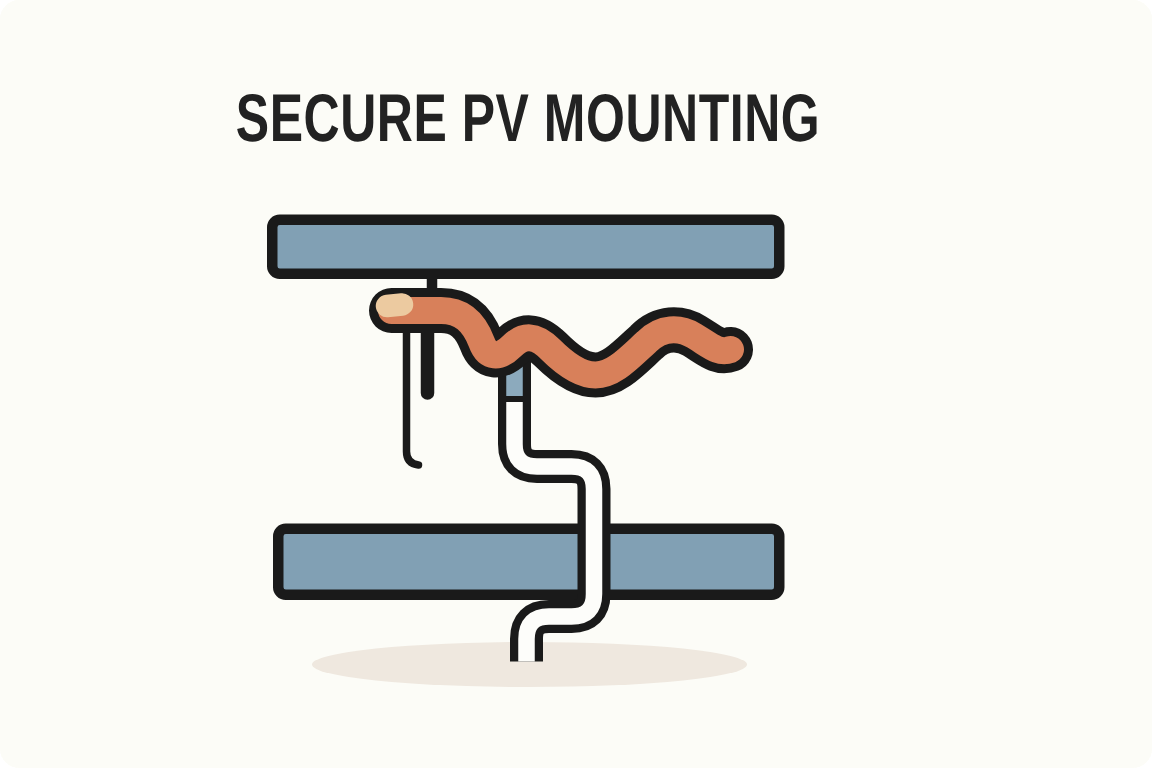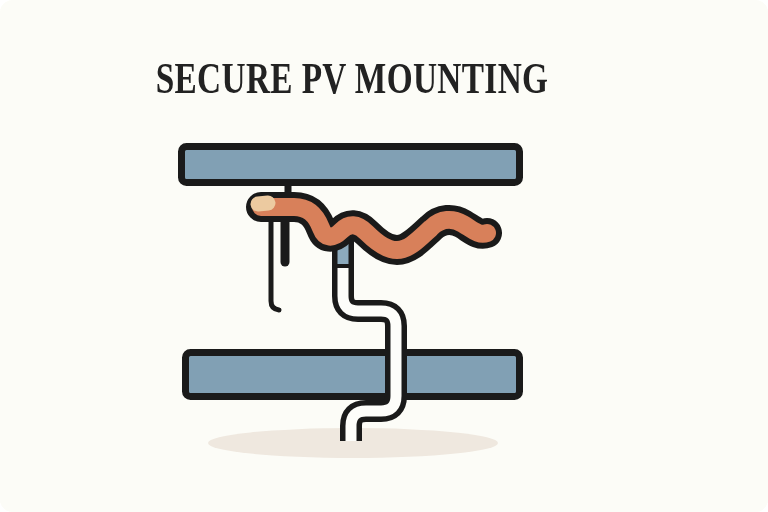--- a/index.html
+++ b/index.html
@@ -1,21 +1,21 @@
 <!DOCTYPE html>
 <html><head>
 <meta charset="utf-8">
 <style>
   html,body { margin:0; padding:0; }
   .stage {
     position:relative;
     width:768px; height:512px;
     overflow:hidden;
     background:#fcfcf7;
-    font-family:Liberation Serif, serif;
+    font-family:Liberation Sans, sans-serif;
     border-radius:13px;
   }
   .stage svg { position:absolute; left:0; top:0; display:block; }
   .title {
     position:absolute;
     left:352px; top:56px;
     transform:translateX(-50%) scaleX(0.74);
     transform-origin:center;
     white-space:nowrap;
     font-weight:700;

